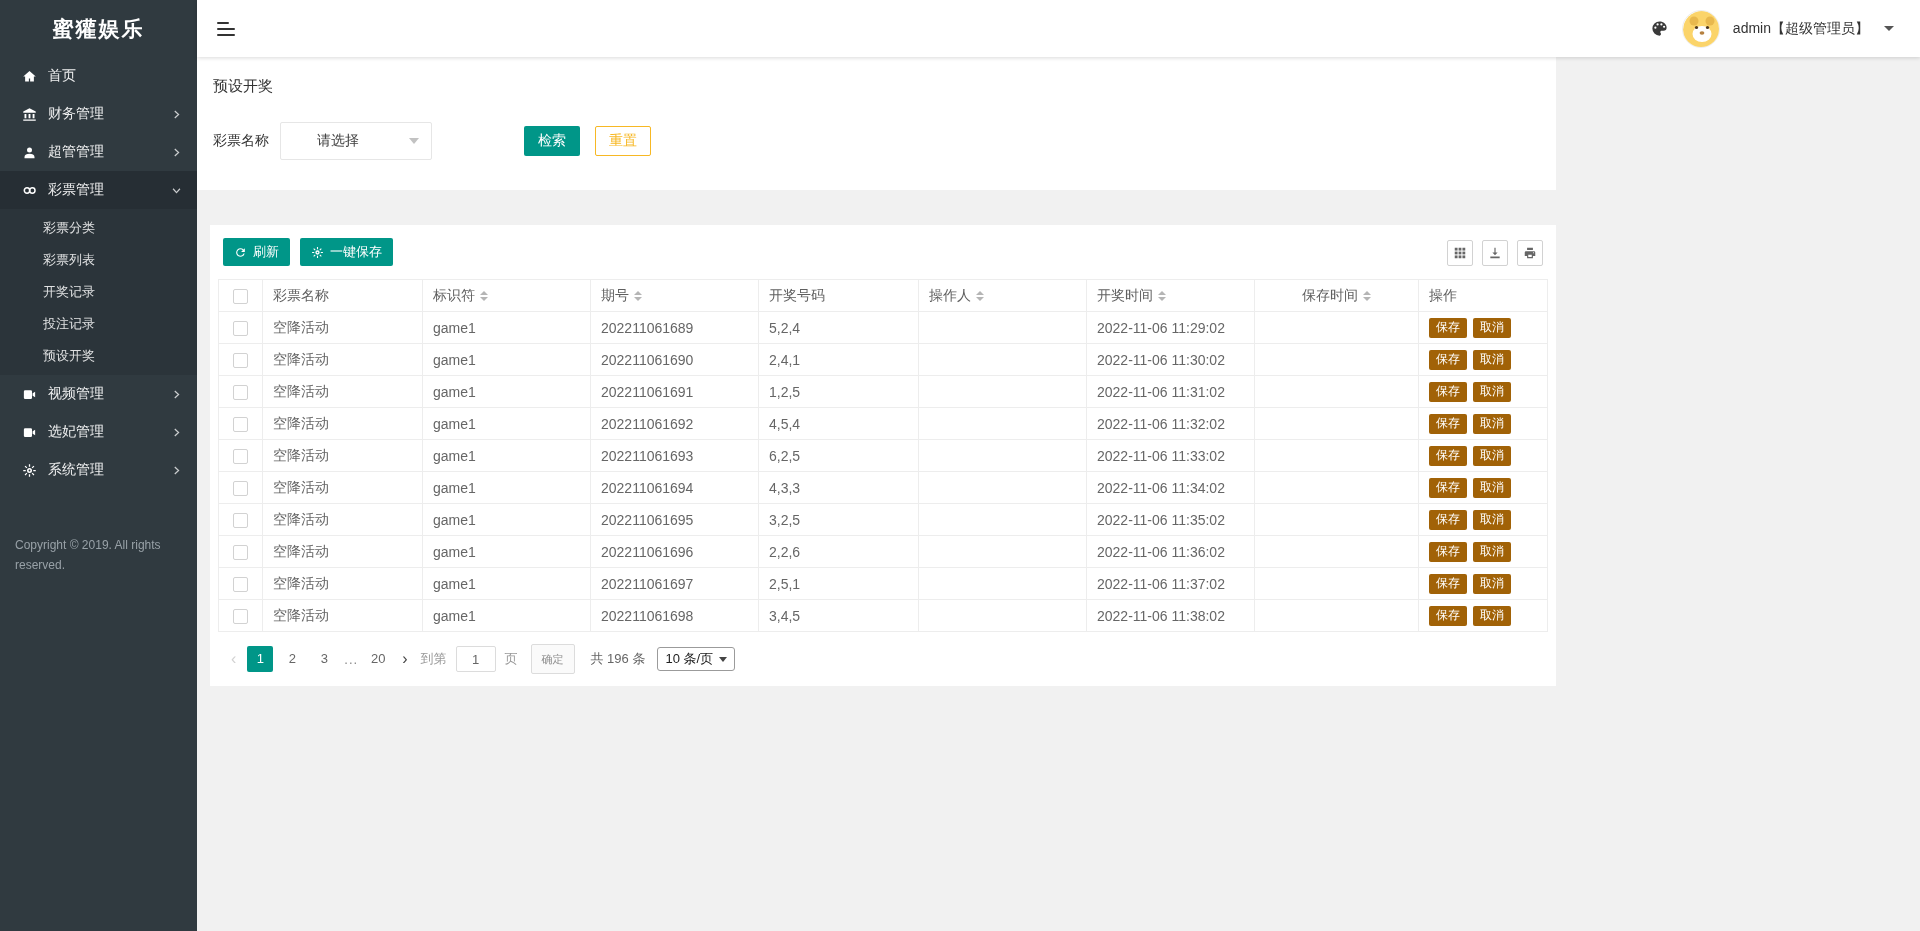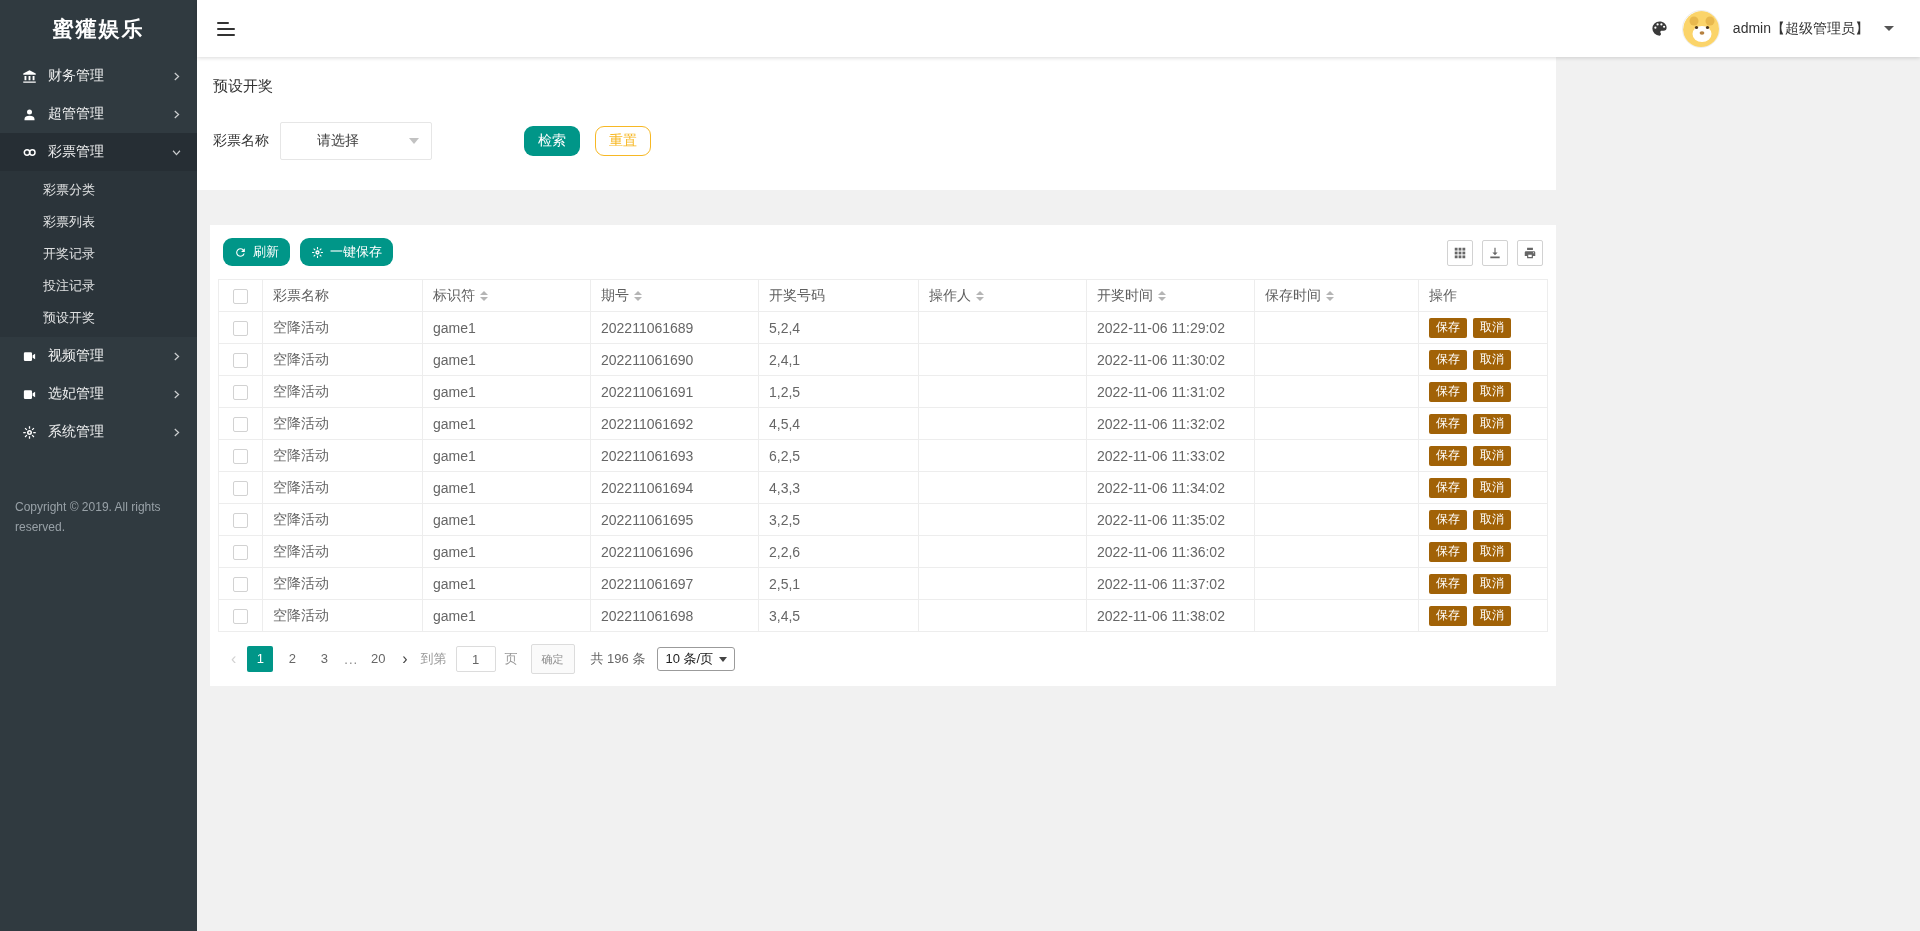--- a/index.html
+++ b/index.html
@@ -42,21 +42,21 @@
   .caret-down { width: 0; height: 0; border-left: 5px solid transparent; border-right: 5px solid transparent; border-top: 5px solid #555; margin-left: 2px; }
 
   
   .panel-top { background: #fff; width: 1359px; padding: 20px 16px 30px; }
   .page-title { font-size: 15px; color: #333; }
   .filter-row { display: flex; align-items: center; margin-top: 26px; }
   .filter-label { font-size: 14px; color: #333; margin-right: 11px; }
   .select { width: 152px; height: 38px; background: #fff; border: 1px solid #e6e6e6; border-radius: 2px; display: flex; align-items: center; justify-content: space-between; padding: 0 12px; cursor: pointer; }
   .select .ph { font-size: 14px; color: #404040; margin-left: 24px; }
   .sel-caret { width: 0; height: 0; border-left: 5px solid transparent; border-right: 5px solid transparent; border-top: 6px solid #c2c2c2; }
-  .btn { border: none; border-radius: 9px; cursor: pointer; font-family: Liberation Mono, monospace; }
+  .btn { border: none; border-radius: 2px; cursor: pointer; font-family: Liberation Mono, monospace; }
   .btn-search { height: 30px; padding: 0 14px; background: #009688; color: #fff; font-size: 14px; margin-left: 92px; }
   .btn-reset { height: 30px; padding: 0 13px; background: #fff; border: 1px solid #f7b824; color: #f7b824; font-size: 14px; margin-left: 15px; }
 
   
   .panel-table { background: #fff; width: 1346px; margin: 35px 0 0 13px; padding: 13px 8px 12px; }
   .toolbar { display: flex; align-items: flex-end; padding: 0 5px; margin-bottom: 13px; }
   .btn-tool { height: 28px; display: inline-flex; align-items: center; gap: 6px; background: #009688; color: #fff; font-size: 13px; padding: 0 11px; margin-right: 10px; }
   .btn-tool svg { width: 13px; height: 13px; }
   .btn-tool .ico { display: inline-flex; }
   .tool-icons { margin-left: auto; display: flex; gap: 9px; }
@@ -67,21 +67,21 @@
   table.grid { width: 100%; border-collapse: collapse; table-layout: fixed; }
   .grid th, .grid td { border: 1px solid #ededed; height: 32px; padding: 0 10px; font-size: 14px; color: #666; text-align: left; font-weight: normal; overflow: hidden; white-space: nowrap; background: #fff; }
   .grid th { color: #5f5f5f; }
   .grid th:nth-child(1) { width: 44px; }
   .grid th:nth-child(2) { width: 160px; }
   .grid th:nth-child(3) { width: 168px; }
   .grid th:nth-child(4) { width: 168px; }
   .grid th:nth-child(5) { width: 160px; }
   .grid th:nth-child(6) { width: 168px; }
   .grid th:nth-child(7) { width: 168px; }
-  .grid th:nth-child(8) { width: 164px; }
+  .grid th:nth-child(8) { width: 164px; text-align: center; }
   .col-cb { text-align: center !important; padding: 0 !important; }
   .cb { display: inline-block; width: 15px; height: 15px; border: 1px solid #d2d2d2; border-radius: 2px; background: #fff; vertical-align: middle; cursor: pointer; }
   .red { color: #e8262d; }
   .sort { display: inline-flex; flex-direction: column; gap: 2px; margin-left: 5px; vertical-align: middle; cursor: pointer; }
   .sort .up { width: 0; height: 0; border-left: 4px solid transparent; border-right: 4px solid transparent; border-bottom: 4px solid #b5b5b5; }
   .sort .down { width: 0; height: 0; border-left: 4px solid transparent; border-right: 4px solid transparent; border-top: 4px solid #b5b5b5; }
   .op-btn { background: #a16207; color: #fff; border: none; border-radius: 2px; font-size: 12px; height: 20px; padding: 0 7px; margin-right: 6px; cursor: pointer; font-family: inherit; }
 
   
   .pagination { display: flex; align-items: center; margin-top: 12px; padding-left: 5px; font-size: 13px; color: #666; }
@@ -100,20 +100,28 @@
 </style>
 </head>
 <body>
 
 <div class="layout">
 
   <aside class="sidebar">
     <div class="logo">蜜獾娱乐</div>
     <nav>
 
+      <div class="menu-item">
+        <span class="mi-icon">
+            <svg viewBox="0 0 24 24" fill="currentColor">
+              <path d="M12 3 2 12h3v8h6v-5h2v5h6v-8h3L12 3z"></path>
+            </svg>
+          </span>
+        <span class="mi-label">首页</span>
+      </div>
 
 
       <div class="menu-item">
         <span class="mi-icon">
             <svg viewBox="0 0 24 24" fill="currentColor">
               <path d="M12 2 2 7v2h20V7L12 2zM4 11h3v7H4v-7zm6.5 0h3v7h-3v-7zM17 11h3v7h-3v-7zM2 20h20v2H2v-2z"></path>
             </svg>
           </span>
         <span class="mi-label">财务管理</span>
         <span class="chev">

